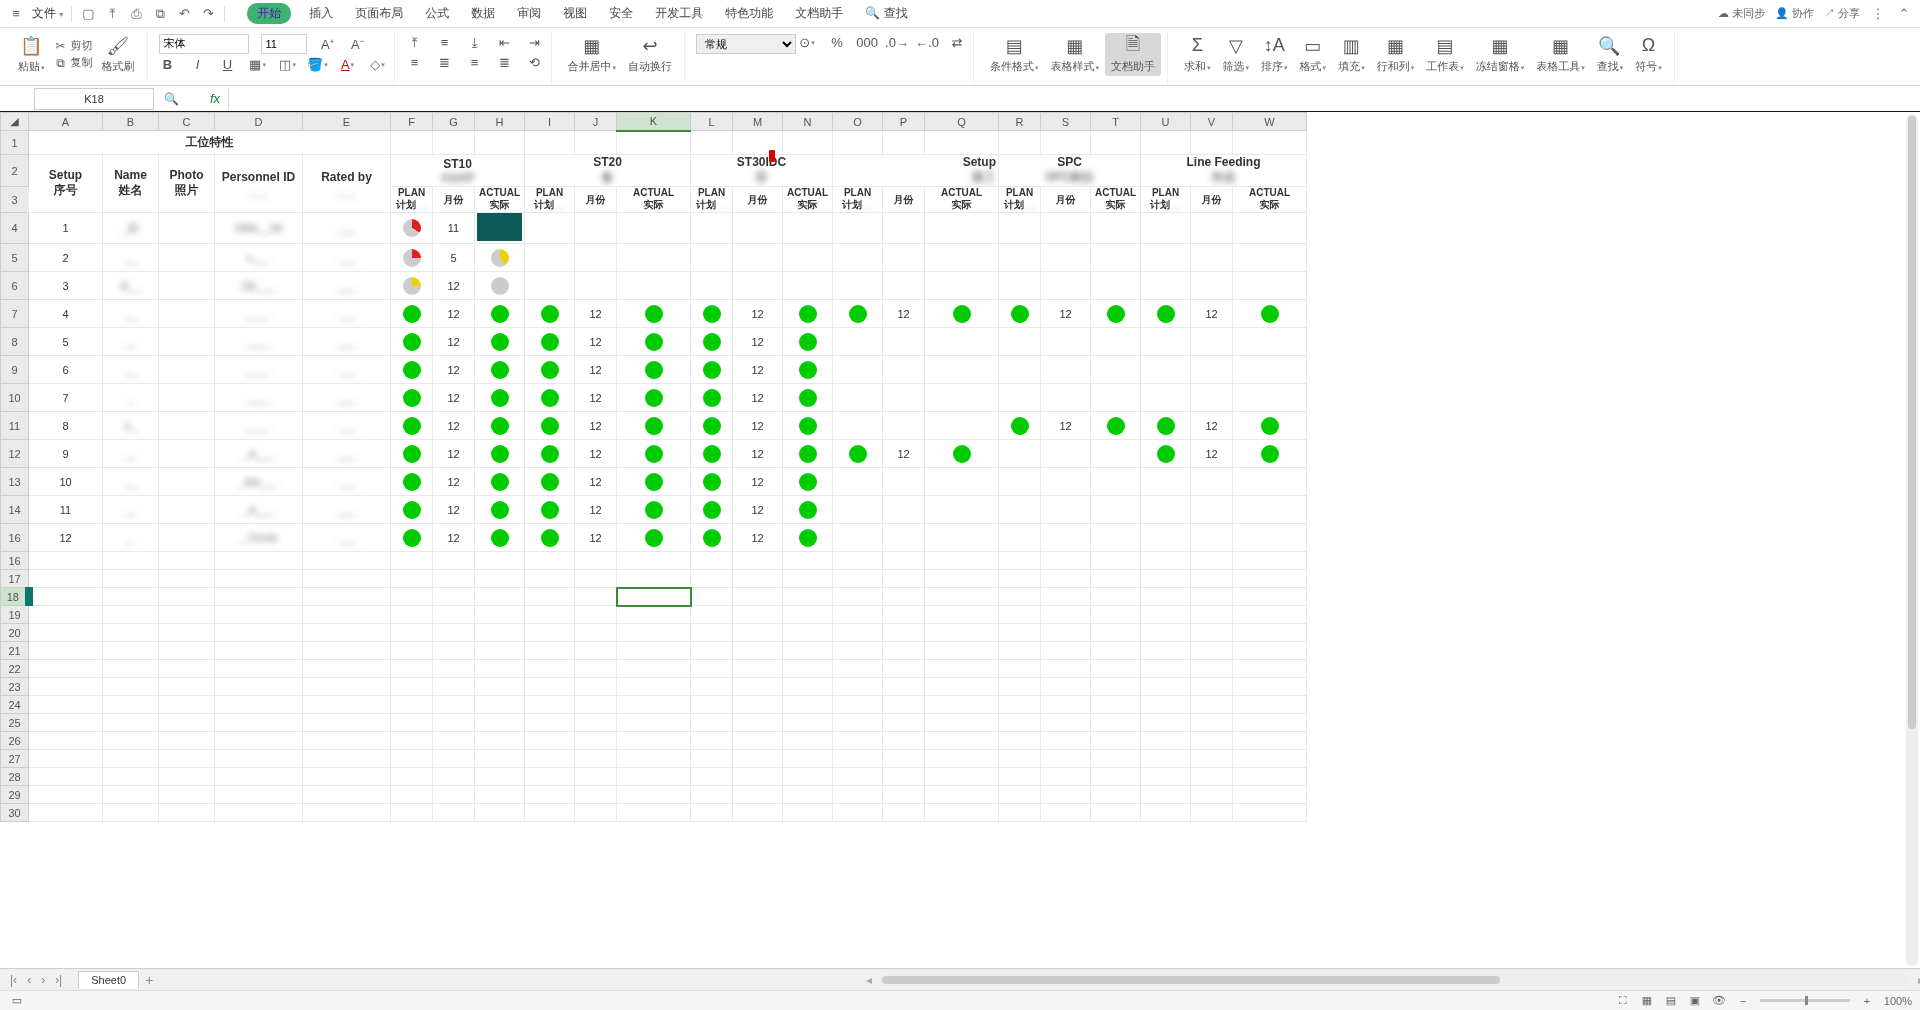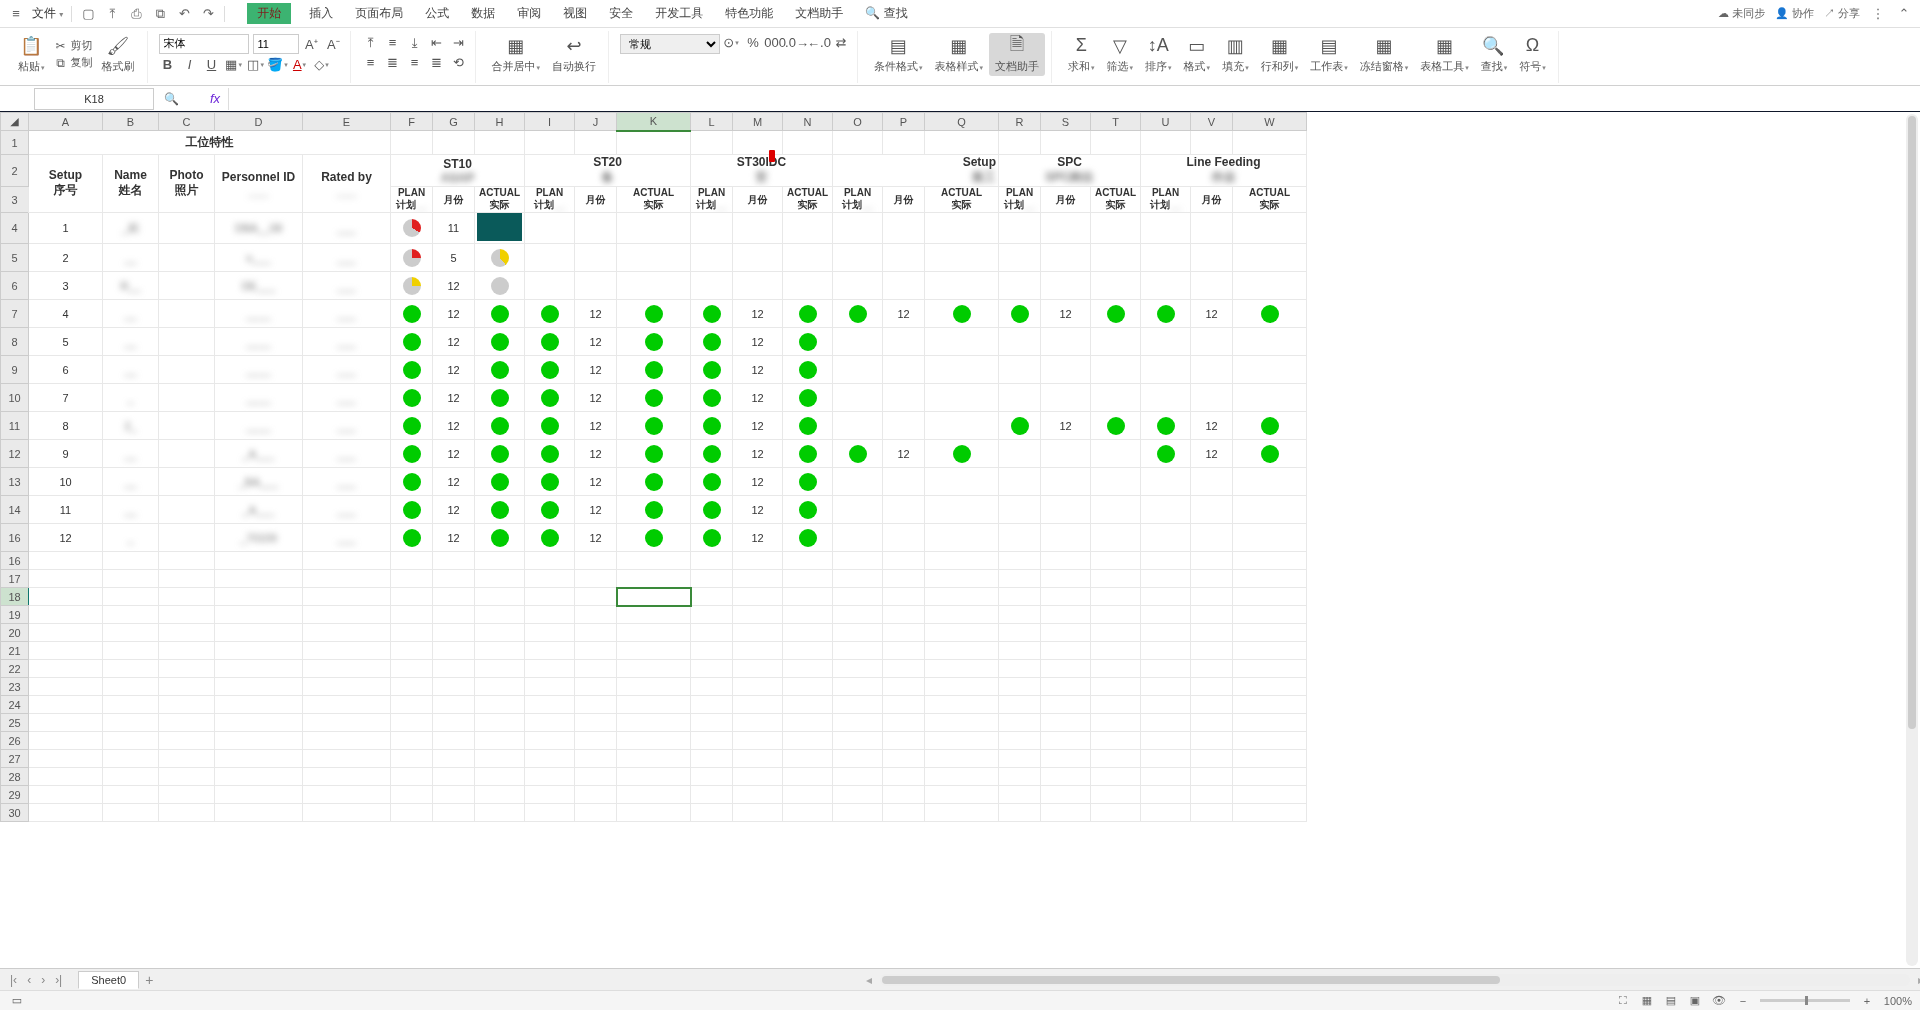--- a/index.html
+++ b/index.html
@@ -7,52 +7,52 @@
 
 
 .topbar { height: 28px; background: #fff; border-bottom: 1px solid #e0e0e0; display: flex; align-items: center; padding: 0 8px; }
 .topbar .left { display: flex; align-items: center; gap: 8px; flex: 1; }
 .topbar .right { display: flex; align-items: center; gap: 10px; color: #666; font-size: 11px; }
 .topbar .file-lbl { font-size: 12px; color: #333; cursor: pointer; }
 .topbar .chev { font-size: 8px; color: #888; }
 .topbar .qicon { width: 16px; height: 16px; display: inline-flex; align-items: center; justify-content: center; color: #666; cursor: pointer; font-size: 13px; }
 .menus { display: flex; align-items: center; gap: 14px; margin-left: 14px; }
 .menu-item { font-size: 12px; color: #444; cursor: pointer; padding: 2px 4px; }
-.menu-item.active { background: #3cb371; color: #7f1d1d; border-radius: 0; padding: 2px 10px; }
+.menu-item.active { background: #3cb371; color: #4c1d95; border-radius: 10px; padding: 2px 10px; }
 .sep { width: 1px; height: 16px; background: #ddd; }
 
 
 .ribbon { height: 58px; background: #fff; border-bottom: 1px solid #d0d0d0; display: flex; align-items: center; padding: 0 6px; gap: 4px; }
 .rgroup { display: flex; flex-direction: column; align-items: center; height: 52px; padding: 2px 6px; border-right: 1px solid #eee; }
 .rbig { display: flex; flex-direction: column; align-items: center; justify-content: center; cursor: pointer; padding: 2px 6px; }
 .rbig .ric { width: 22px; height: 22px; display: flex; align-items: center; justify-content: center; font-size: 18px; color: #555; }
 .rbig .rlab { font-size: 11px; color: #555; margin-top: 2px; white-space: nowrap; }
 .rbig.active { background: #d8d8d8; border-radius: 3px; }
 .rsmall { display: flex; align-items: center; gap: 3px; cursor: pointer; font-size: 11px; color: #555; padding: 1px 3px; }
 .rsmall .ric { width: 14px; height: 14px; display: flex; align-items: center; justify-content: center; font-size: 12px; }
 .font-sel, .size-sel { height: 20px; border: 1px solid #ccc; font-size: 11px; padding: 0 4px; margin: 1px; }
 .font-sel { width: 90px; } .size-sel { width: 46px; }
-.rowbtns { display: flex; align-items: center; gap: 2px; }
+.rowbtns { display: flex; align-items: center; gap: 10px; }
 .iconbtn { width: 20px; height: 20px; display: flex; align-items: center; justify-content: center; cursor: pointer; color: #555; font-size: 13px; border-radius: 2px; }
 .dd { font-size: 7px; color: #888; margin-left: 1px; }
 
 
 .fbar { height: 26px; background: #fff; border-bottom: 1px solid #0f172a; display: flex; align-items: center; }
 .namebox { width: 120px; height: 22px; margin: 0 4px 0 34px; border: 1px solid #ccc; font-size: 11px; text-align: center; display: flex; align-items: center; justify-content: center; }
-.fx { margin-left: 30px; color: #6d28d9; font-style: italic; font-size: 13px; }
+.fx { margin-left: 30px; color: #15803d; font-style: italic; font-size: 13px; }
 .finput { flex: 1; height: 22px; border: none; border-left: 1px solid #ddd; margin-left: 8px; padding: 0 6px; font-size: 11px; }
 .fzoom { width: 16px; height: 16px; margin-left: 6px; color: #888; display: flex; align-items: center; justify-content: center; }
 
 
 .grid-wrap { position: relative; height: 860px; overflow: hidden; background: #fff; }
 table.sheet { border-collapse: collapse; table-layout: fixed; }
 .colhdr th { background: #eaeaea; border: 1px solid #ccc; font-weight: normal; font-size: 11px; color: #555; height: 18px; }
 .colhdr th.sel { background: #cde2cf; border-bottom: 2px solid #3a8a3a; }
 .rowhdr { background: #eaeaea; border: 1px solid #ccc; text-align: center; font-size: 11px; color: #555; width: 28px; }
-.rowhdr.sel { background: #cde2cf; border-right: 1px solid #0f766e; }
+.rowhdr.sel { background: #cde2cf; border-right: 8px solid #0f766e; }
 td.cell { border: 1px solid #e8e8e8; height: 18px; font-size: 11px; text-align: center; padding: 0 2px; overflow: hidden; white-space: nowrap; position: relative; }
 tr.datarow td.cell { height: 28px; }
 tr.hrow td.cell { height: 24px; font-weight: bold; font-size: 12px; }
 tr.hrow2 td.cell { height: 24px; font-weight: bold; font-size: 10px; }
 td.cell.sel { outline: 2px solid #3a8a3a; outline-offset: -1px; }
 .blur { filter: blur(3px); color: #777; }
 .dot { width: 18px; height: 18px; border-radius: 50%; display: inline-block; vertical-align: middle; }
 .green { background: #00cc00; }
 .pie { width: 18px; height: 18px; border-radius: 50%; background: #ccc; display: inline-block; position: relative; vertical-align: middle; }
 .pie.red33 { background: conic-gradient(#e02020 0 120deg, #ccc 120deg 360deg); }

